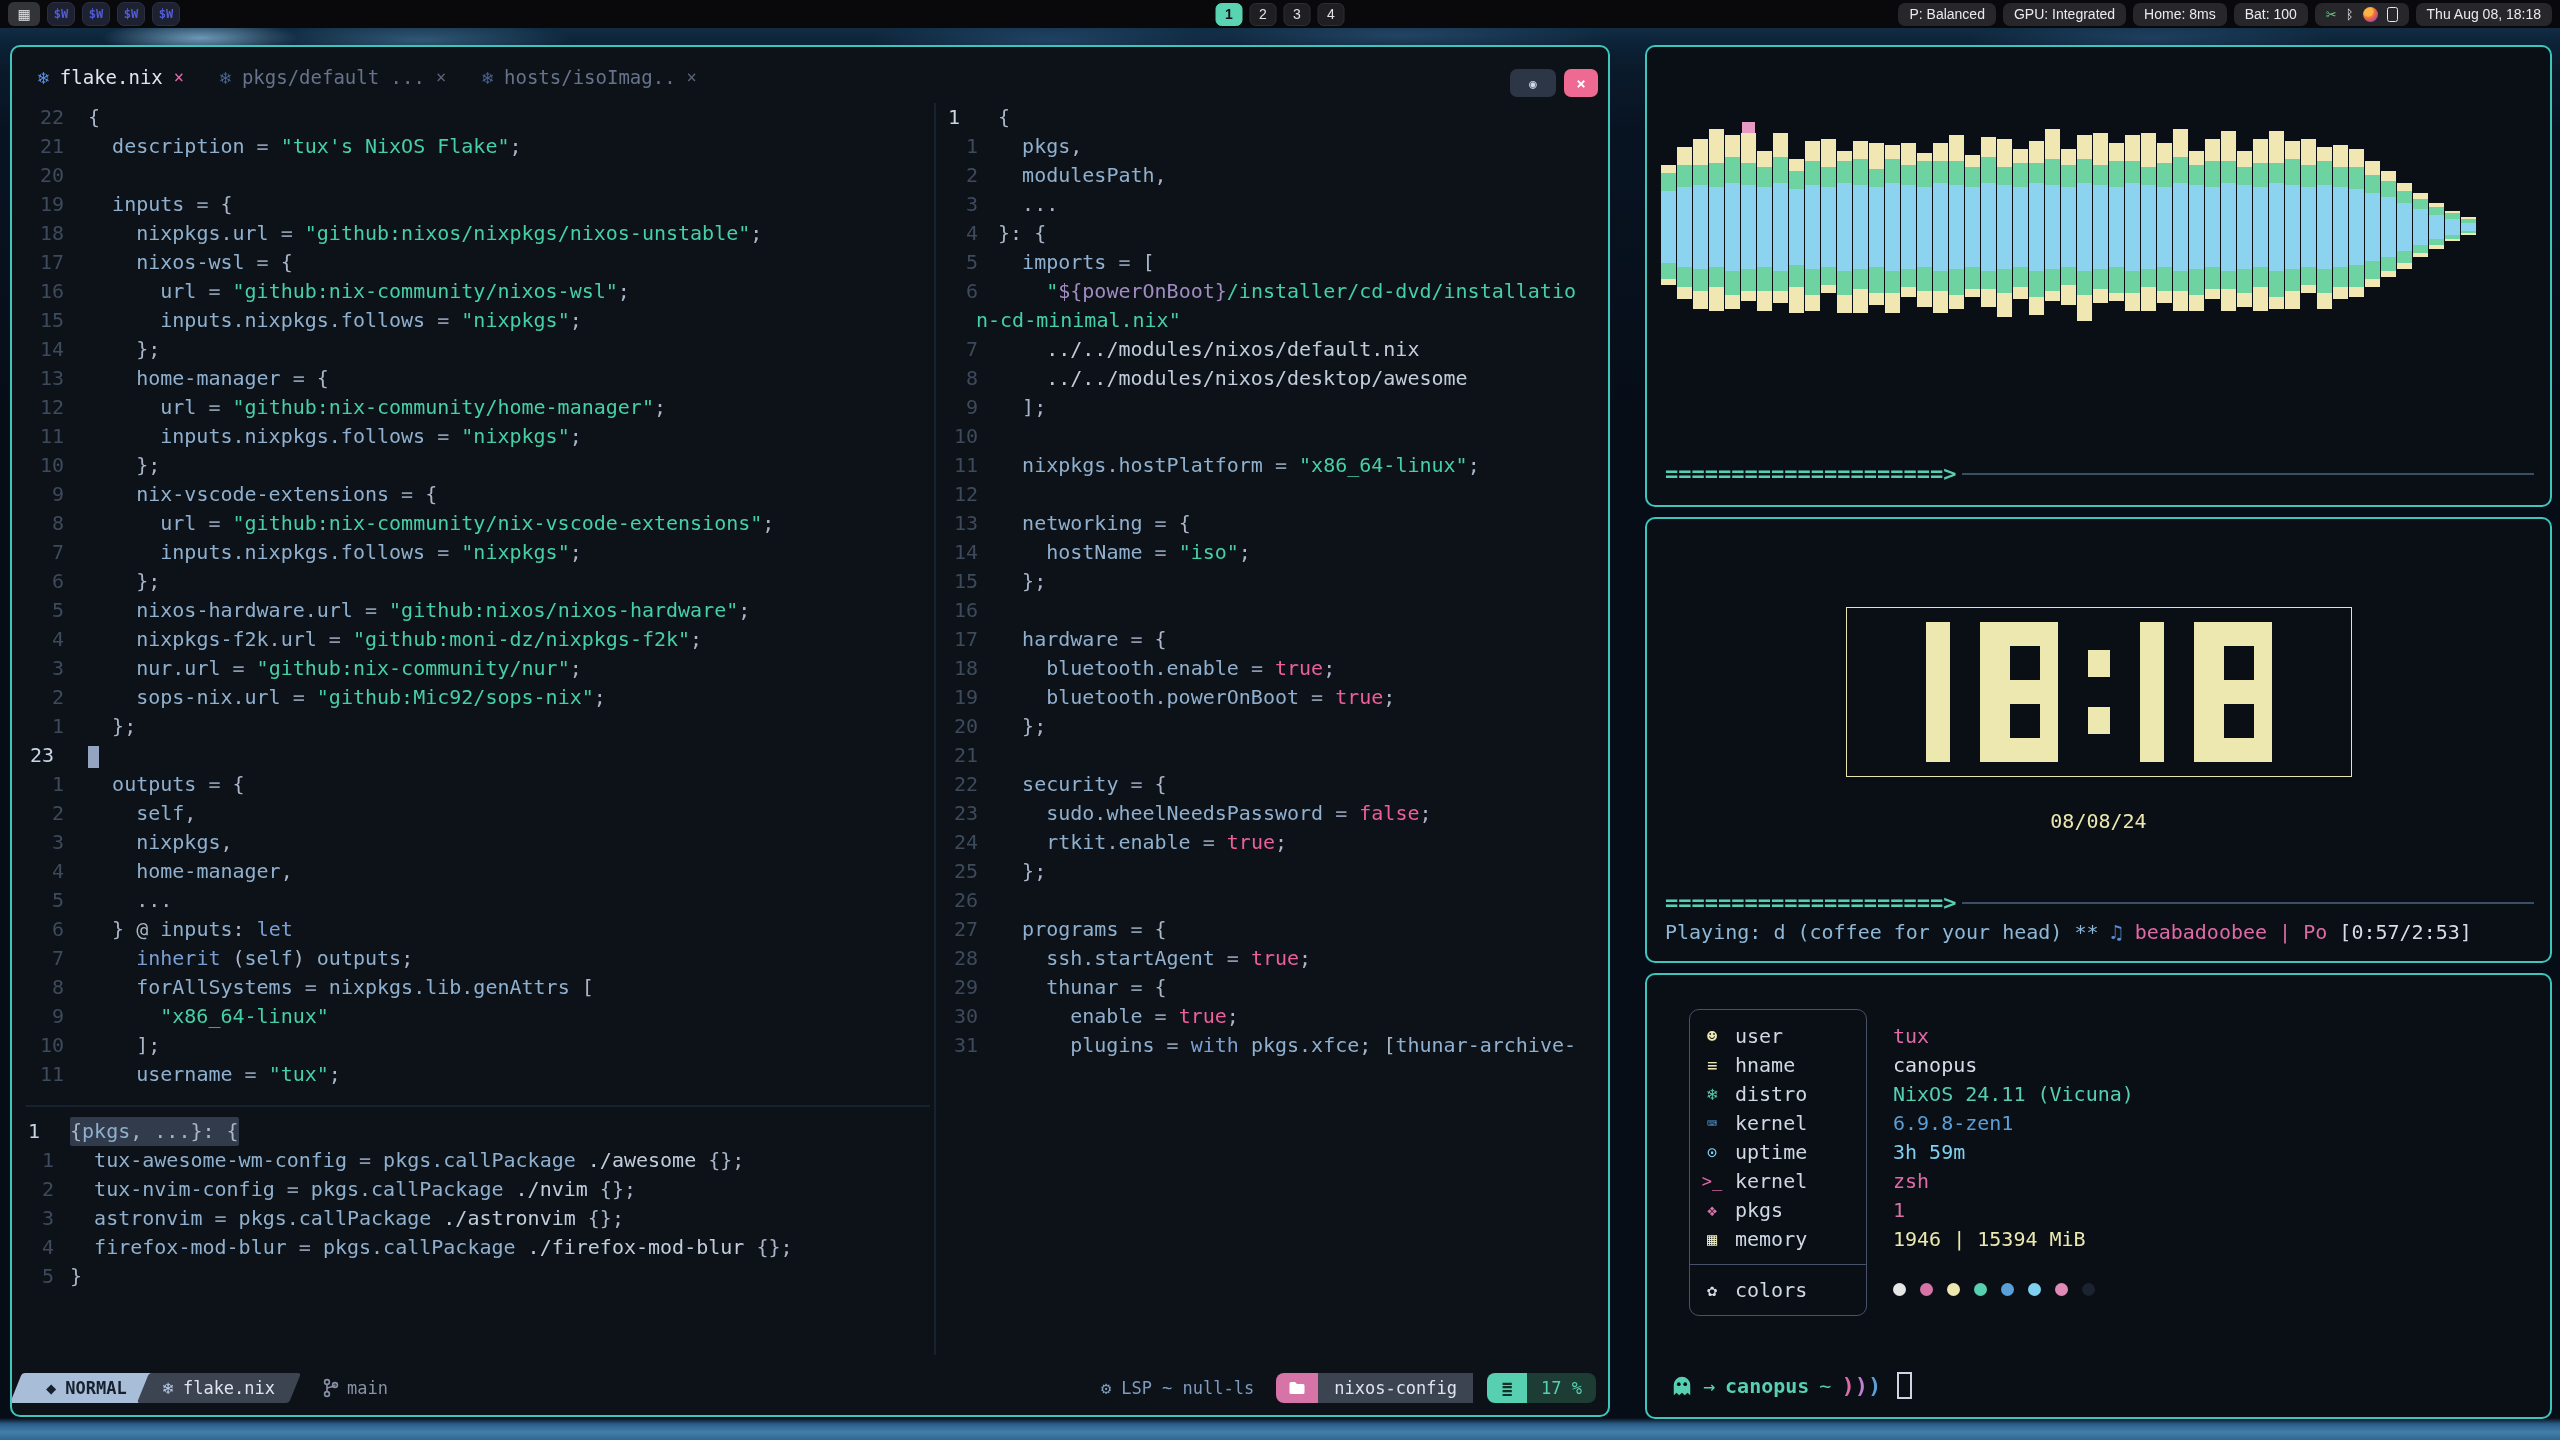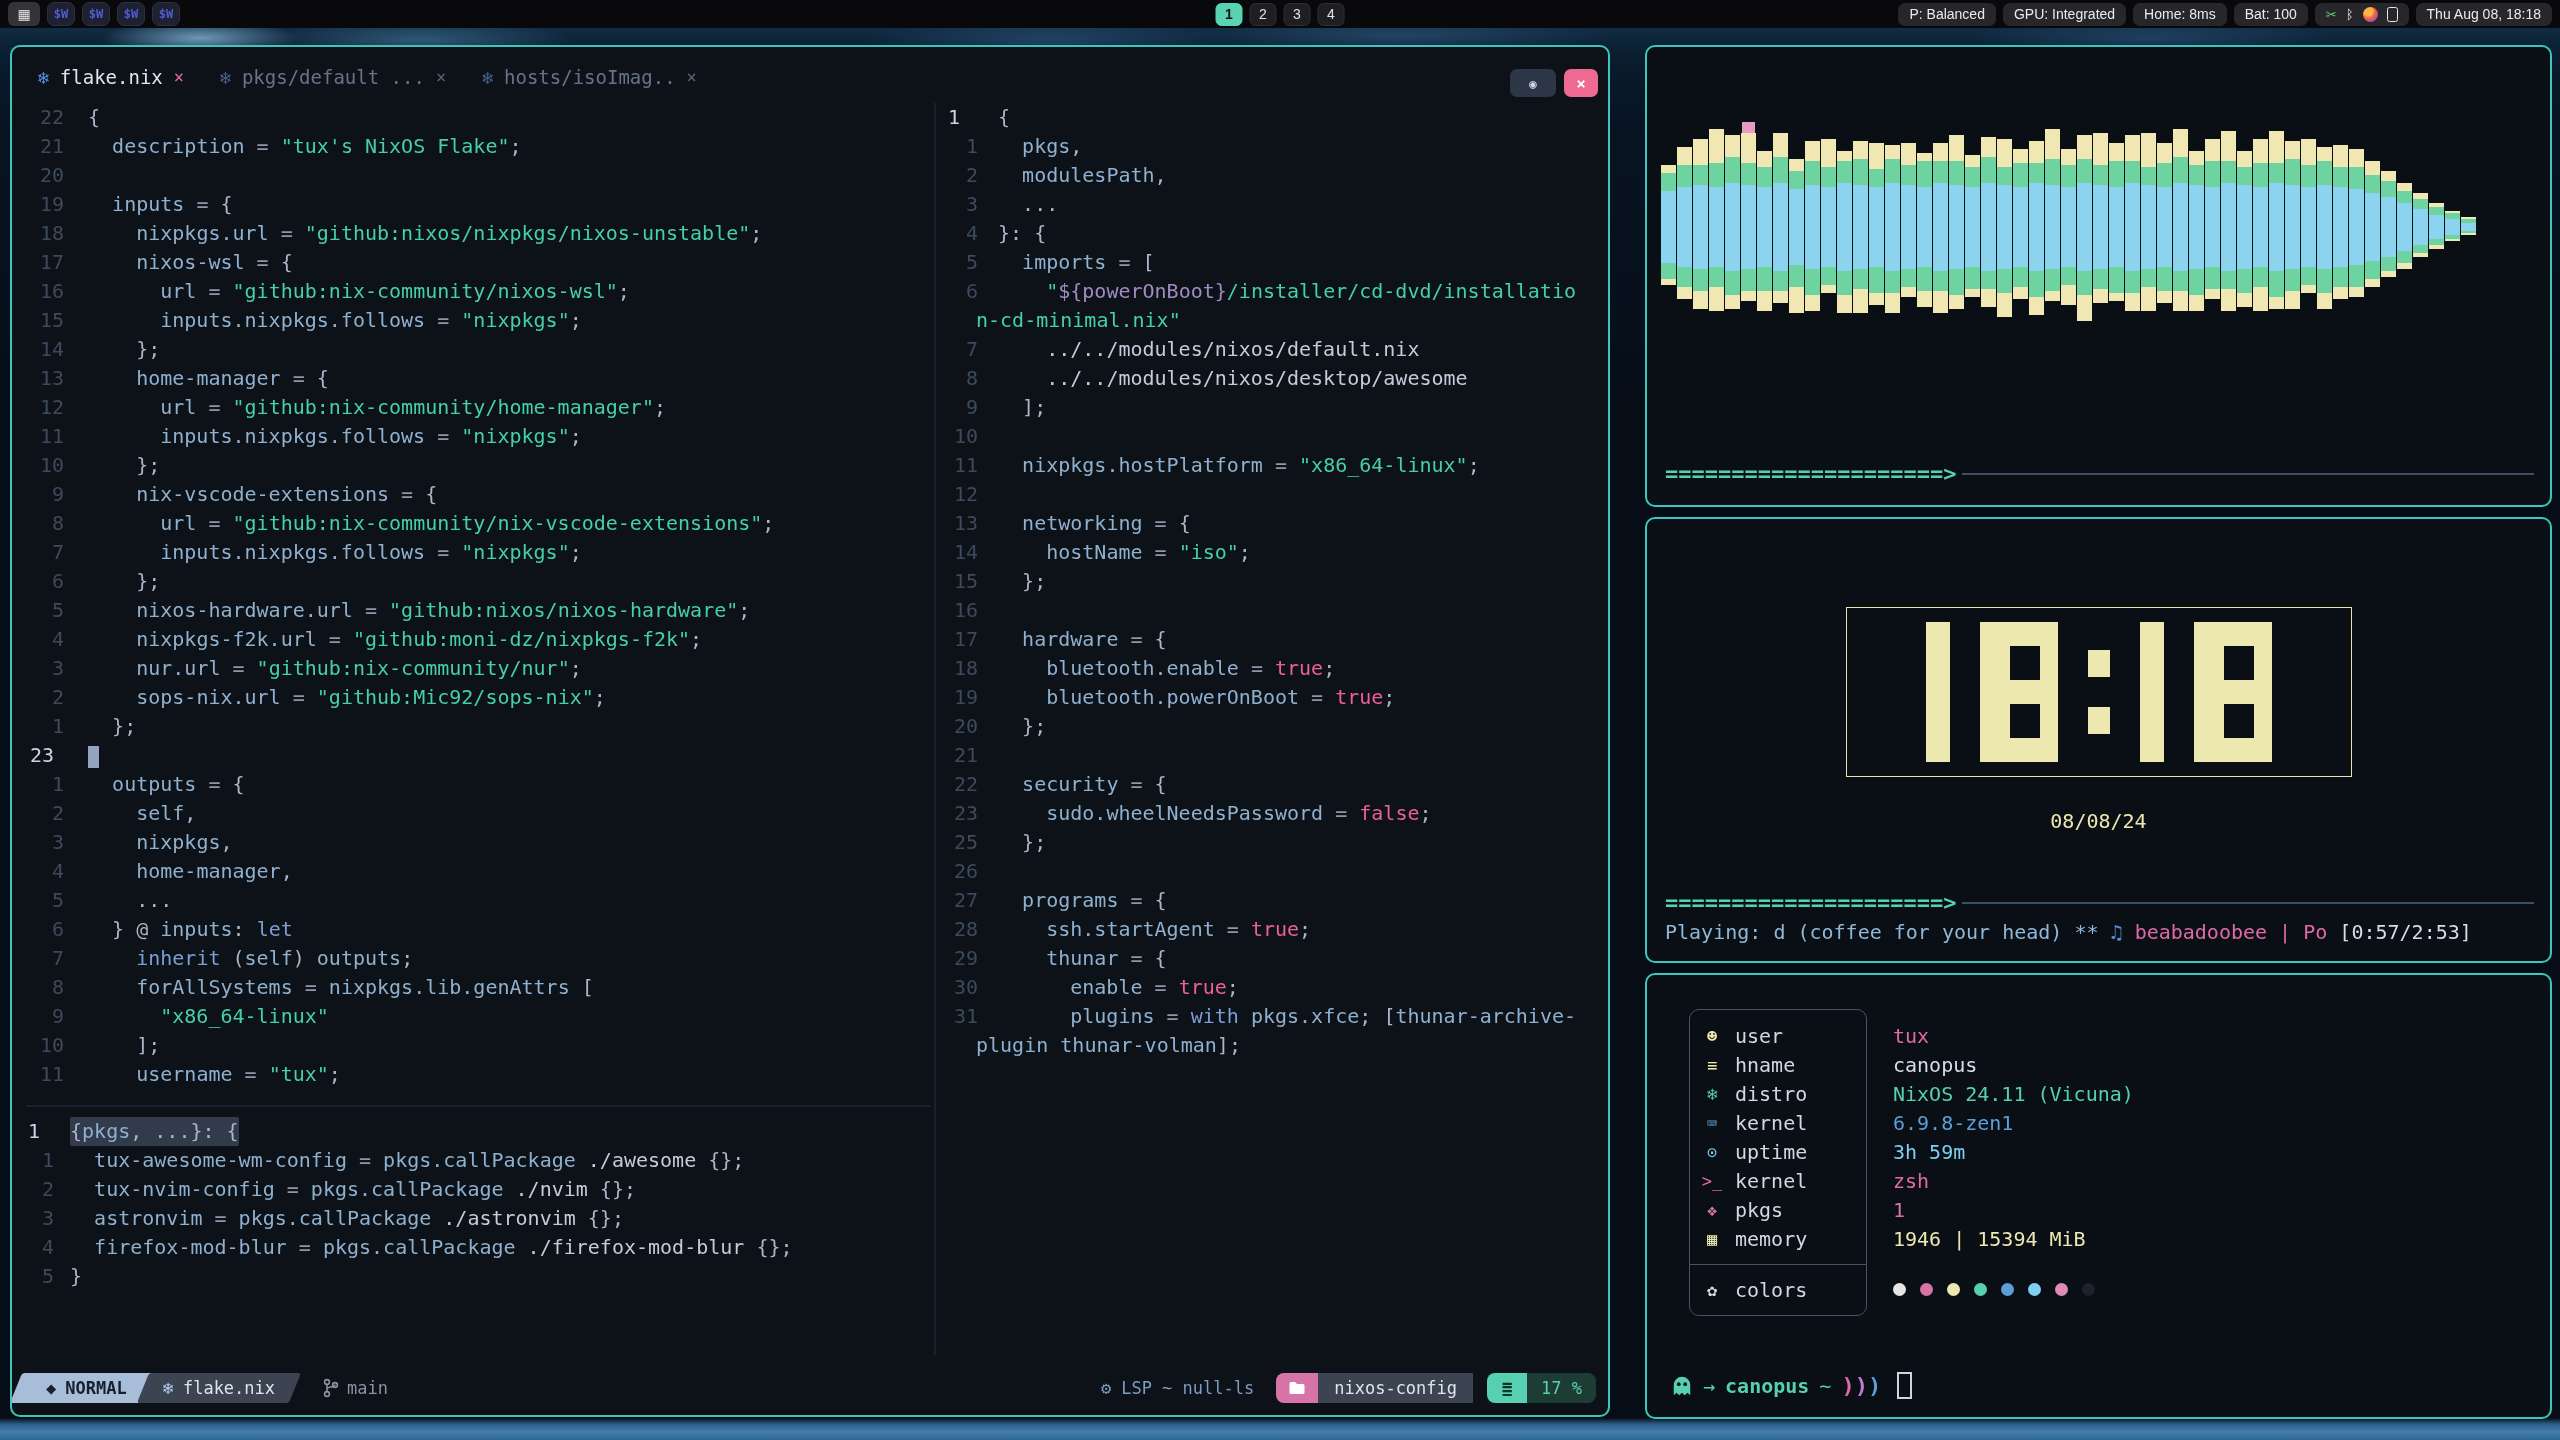--- a/index.html
+++ b/index.html
@@ -495,20 +495,24 @@
         </div>
         <div class="crow">
           <div class="gut">22</div>
           <div class="ctext">  <span class="tid">security</span> <span class="top">=</span> <span class="tp">{</span></div>
         </div>
         <div class="crow">
           <div class="gut">23</div>
           <div class="ctext">    <span class="tid">sudo.wheelNeedsPassword</span> <span class="top">=</span> <span class="tb">false</span><span class="tp">;</span></div>
         </div>
         <div class="crow">
+          <div class="gut">24</div>
+          <div class="ctext">    <span class="tid">rtkit.enable</span> <span class="top">=</span> <span class="tb">true</span><span class="tp">;</span></div>
+        </div>
+        <div class="crow">
           <div class="gut">25</div>
           <div class="ctext">  <span class="tp">}</span><span class="tp">;</span></div>
         </div>
         <div class="crow">
           <div class="gut">26</div>
           <div class="ctext"></div>
         </div>
         <div class="crow">
           <div class="gut">27</div>
           <div class="ctext">  <span class="tid">programs</span> <span class="top">=</span> <span class="tp">{</span></div>
@@ -521,24 +525,20 @@
           <div class="gut">29</div>
           <div class="ctext">    <span class="tid">thunar</span> <span class="top">=</span> <span class="tp">{</span></div>
         </div>
         <div class="crow">
           <div class="gut">30</div>
           <div class="ctext">      <span class="tid">enable</span> <span class="top">=</span> <span class="tb">true</span><span class="tp">;</span></div>
         </div>
         <div class="crow">
           <div class="gut">31</div>
           <div class="ctext">      <span class="tid">plugins</span> <span class="top">=</span> <span class="tk">with</span> <span class="tid">pkgs.xfce</span><span class="tp">;</span> <span class="tp">[</span><span class="tid">thunar-archive-</span></div>
-        </div>
-        <div class="crow wraprow">
-          <div class="gut"></div>
-          <div class="ctext"><span class="tid">plugin</span> <span class="tid">thunar-volman</span><span class="tp">]</span><span class="tp">;</span></div>
         </div>
       </div>
   </div>
 
   <div id="statusline">
     <div class="seg" id="seg-mode">
       <span class="bgskew"></span>
       <span>◆</span>
       <span>NORMAL</span>
     </div>

